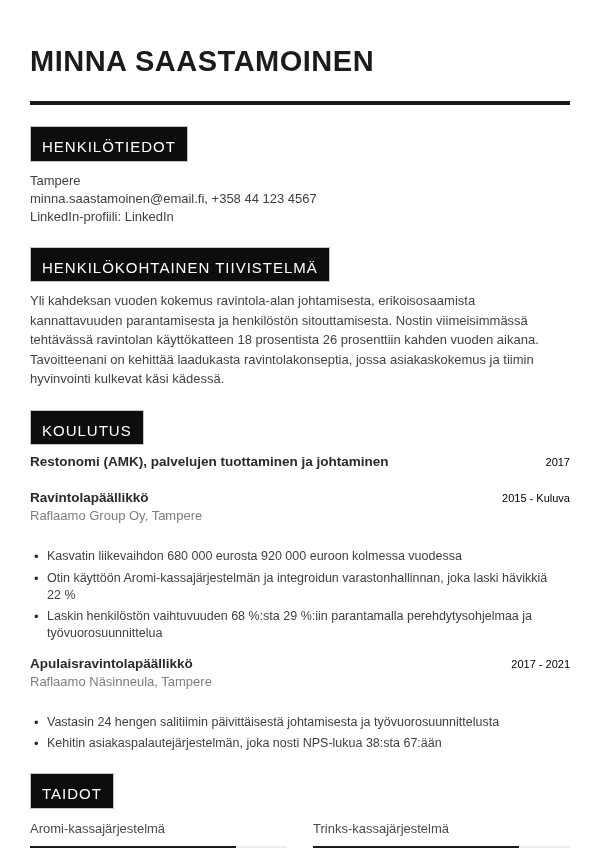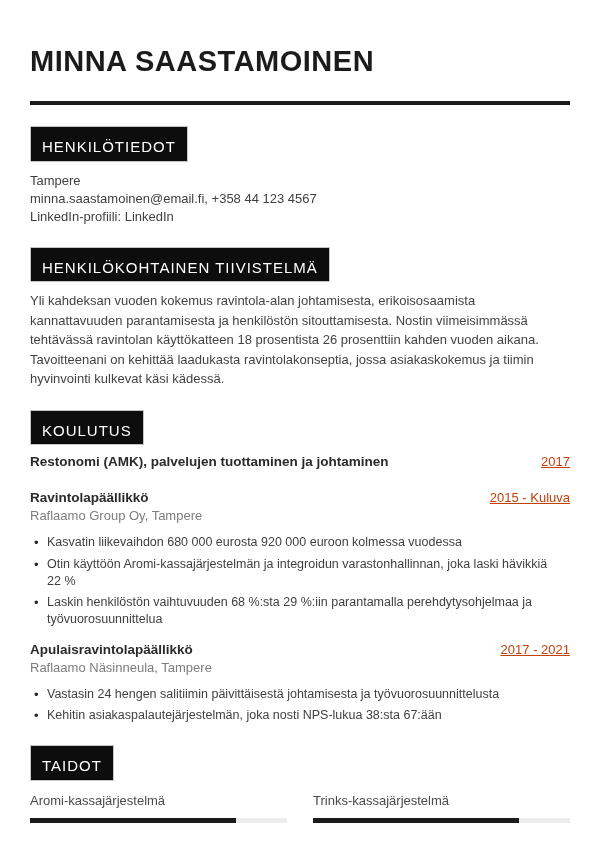--- a/index.html
+++ b/index.html
@@ -42,23 +42,23 @@
     margin-top: 9px;
     font-size: 13px;
     line-height: 1.5;
     color: #434343;
     max-width: 540px;
   }
   .entry { margin-top: 9px; }
   .entry + .entry { margin-top: 13px; }
   .entry-head { display: flex; justify-content: space-between; align-items: baseline; }
   .entry-title { font-size: 13.5px; font-weight: 700; color: #2a2a2a; }
-  .entry-date { font-size: 13px; color: #c2410c; white-space: nowrap; text-decoration: underline; }
+  .entry-date { font-size: 11px; color: #000000; white-space: nowrap; }
   .entry-sub { margin-top: 3px; font-size: 13px; color: #7d7d7d; }
-  .bullets { margin-top: 11px; list-style: none; }
+  .bullets { margin-top: 25px; list-style: none; }
   .bullets li {
     position: relative;
     padding-left: 17px;
     font-size: 12.5px;
     line-height: 1.38;
     color: #3f3f3f;
     margin-top: 4px;
     max-width: 520px;
   }
   .bullets li::before {

